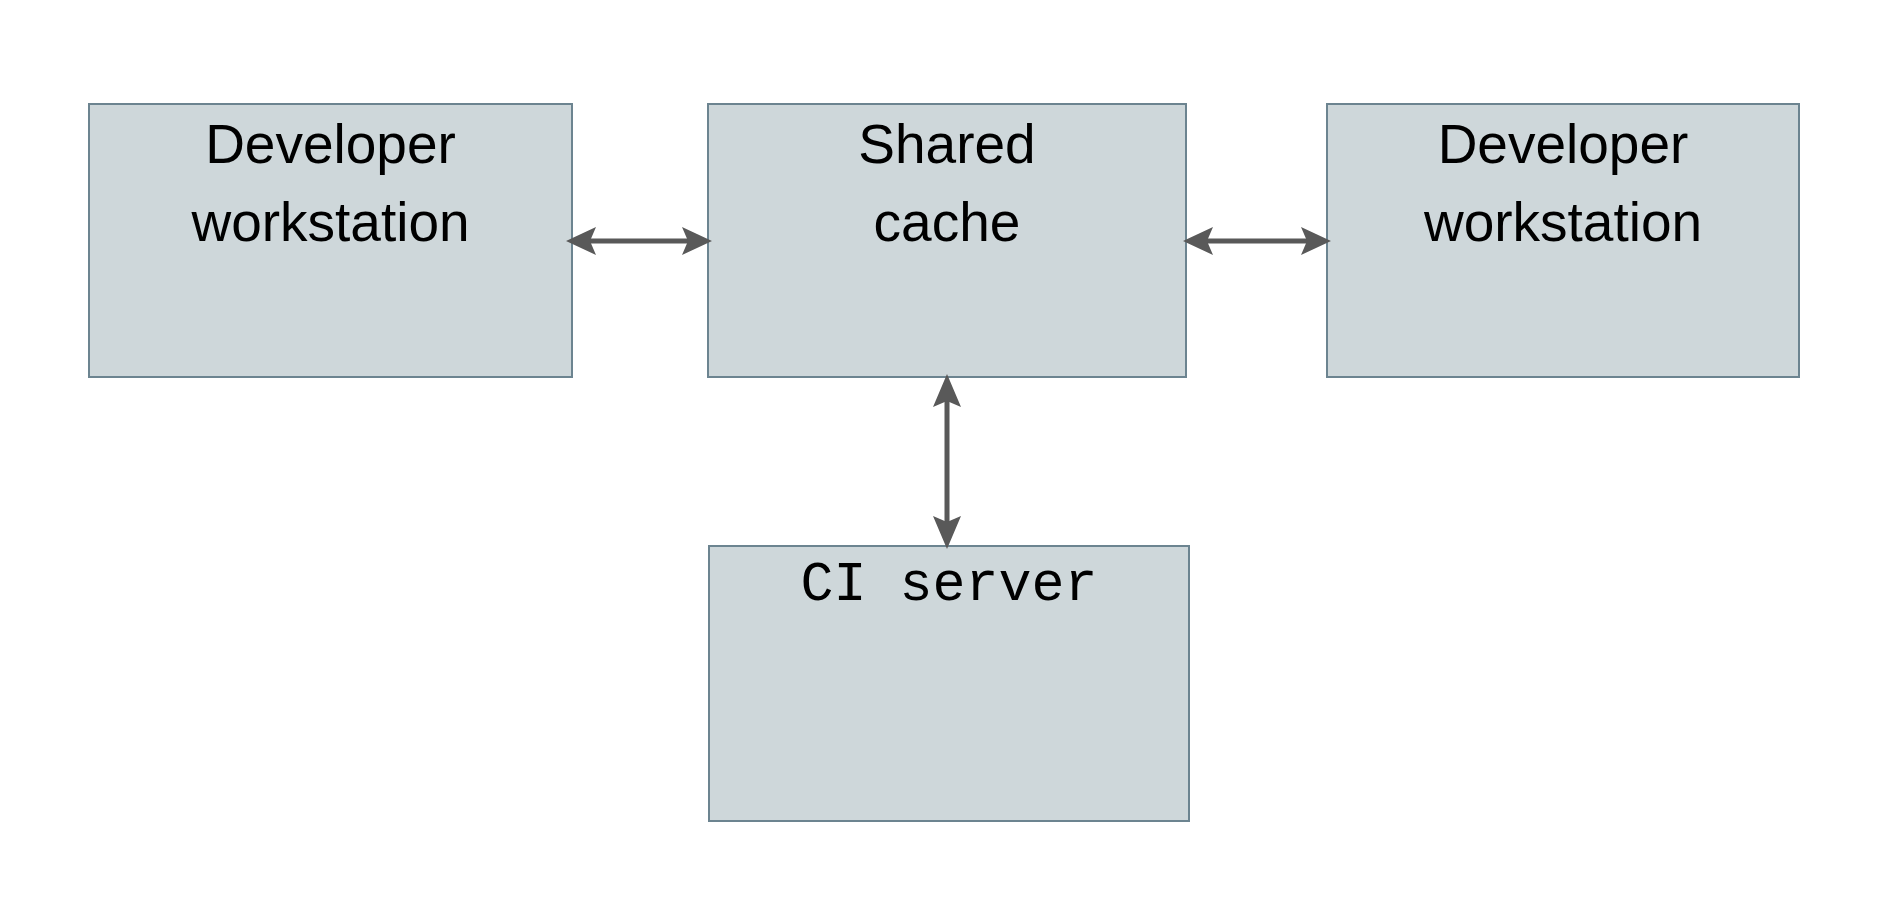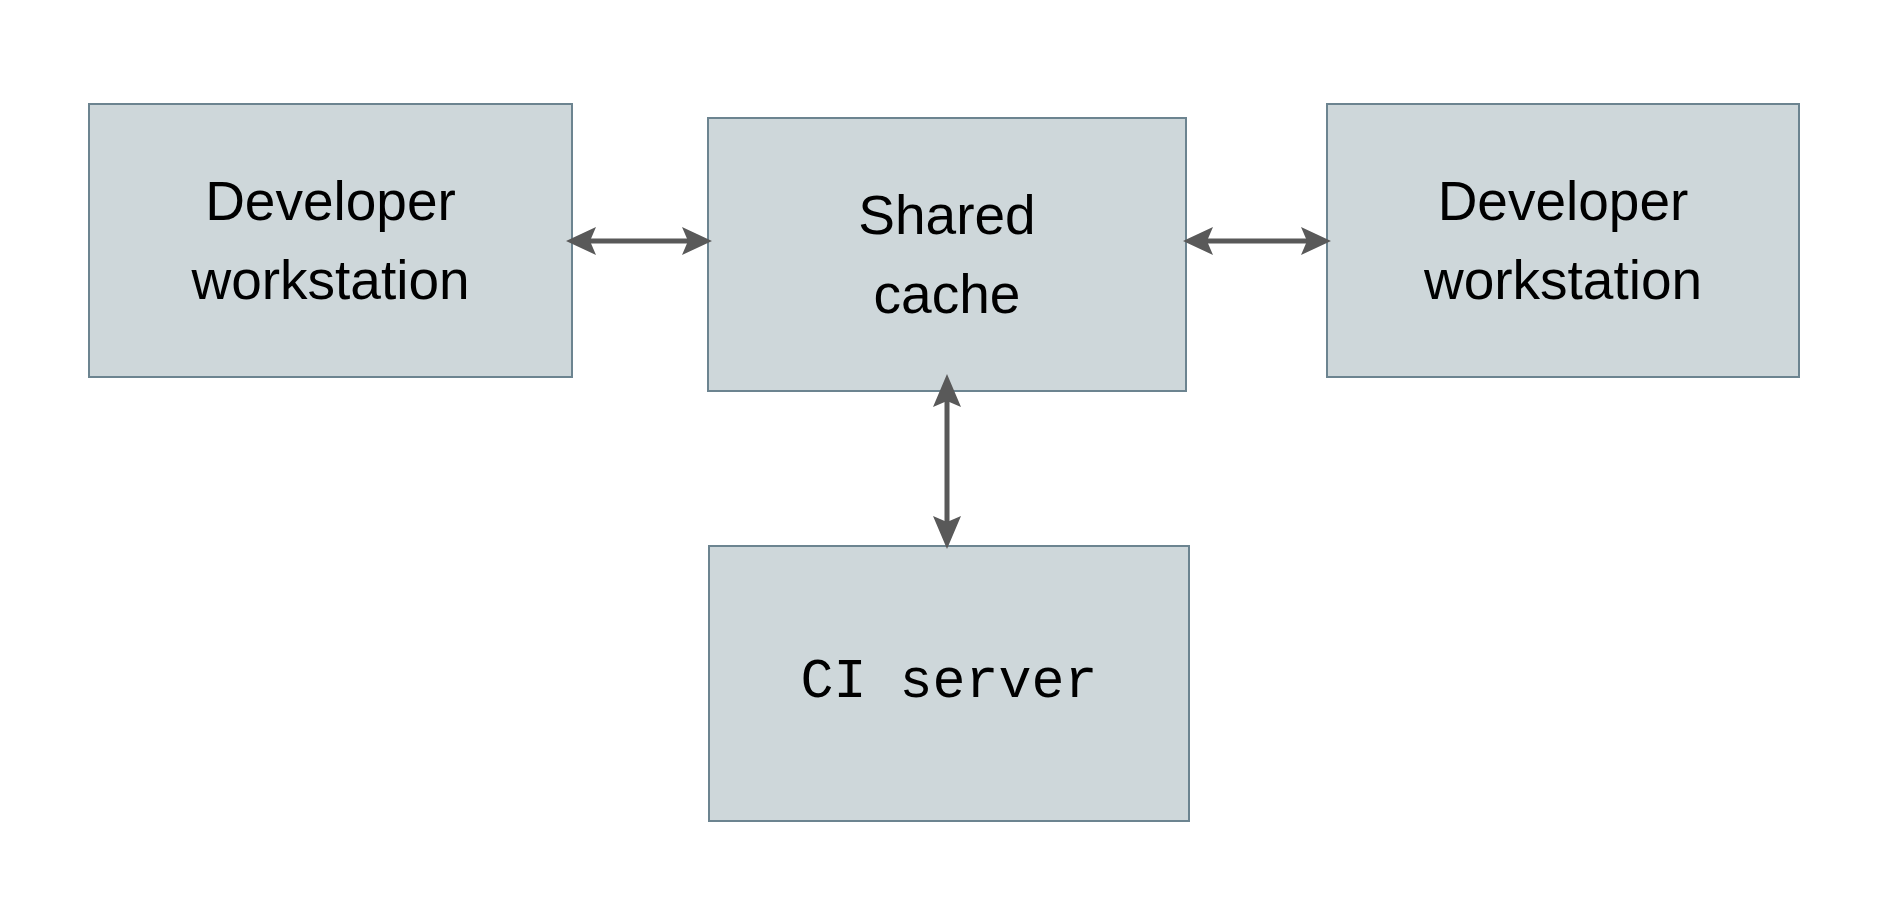--- a/index.html
+++ b/index.html
@@ -16,36 +16,35 @@
     height: 922px;
     background: #ffffff;
     overflow: hidden;
   }
   .node {
     position: absolute;
     box-sizing: border-box;
     background: #ced7da;
     border: 2px solid #6c8490;
     display: flex;
-    align-items: center;
     justify-content: center;
     text-align: center;
   }
   .node-label {
     color: #000000;
     font-size: 55px;
     font-weight: 400;
     line-height: 1.42;
     letter-spacing: 0px;
     white-space: pre-line;
     padding: 0 6px;
   }
   
   #node-dev-left   { left: 88px;   top: 103px; width: 485px; height: 275px; }
-  #node-cache      { left: 707px;  top: 103px; width: 480px; height: 275px; margin-top: 14px; }
+  #node-cache      { left: 707px;  top: 103px; width: 480px; height: 275px; }
   #node-dev-right  { left: 1326px; top: 103px; width: 474px; height: 275px; }
   #node-ci         { left: 708px;  top: 545px; width: 482px; height: 277px; font-family: Liberation Mono, monospace; }
 
   .edge {
     position: absolute;
   }
   #edge-left-cache  { left: 566px;  top: 218px; width: 146px; height: 46px; }
   #edge-cache-right { left: 1183px; top: 218px; width: 148px; height: 46px; }
   #edge-cache-ci    { left: 924px;  top: 374px; width: 46px;  height: 175px; }
   .edge svg { display: block; overflow: visible; }

